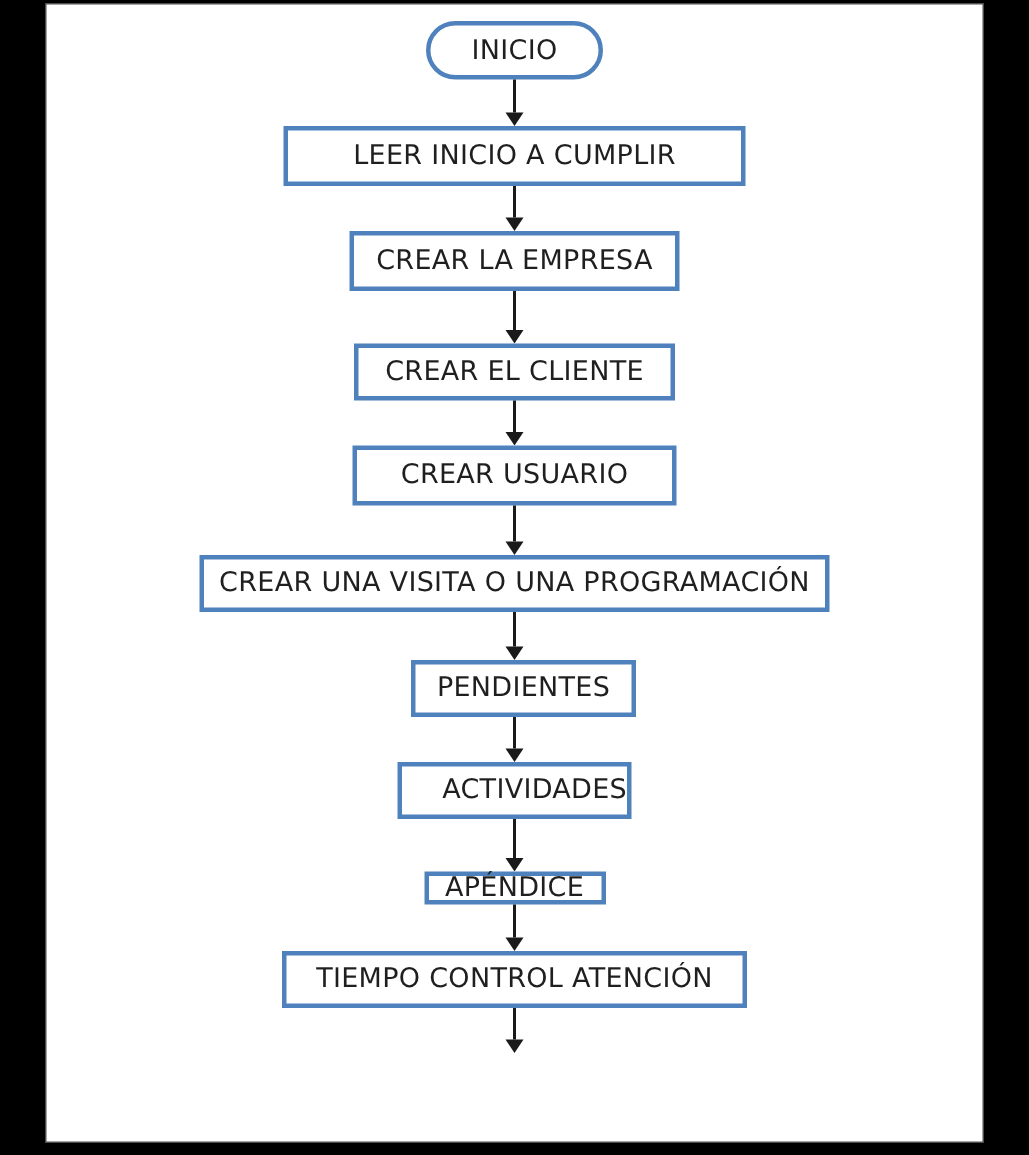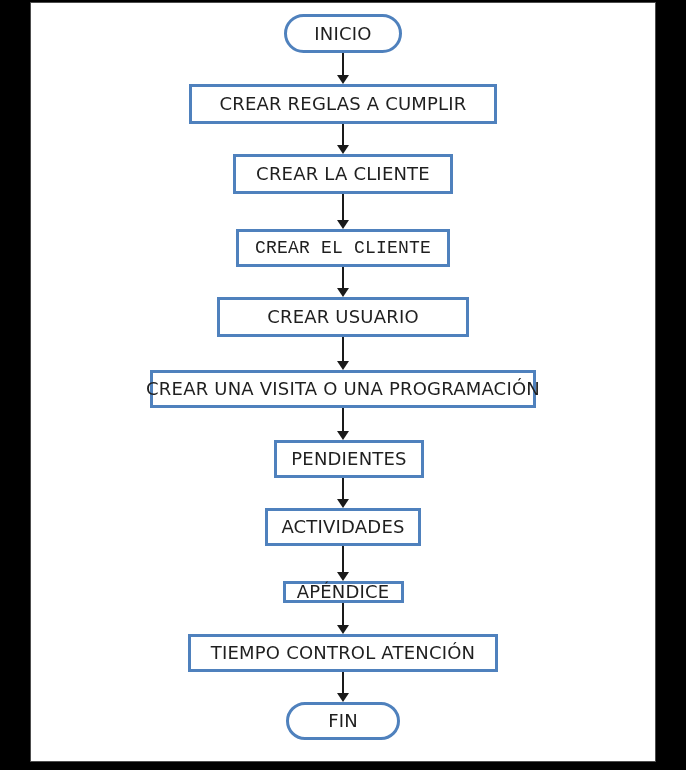--- a/index.html
+++ b/index.html
@@ -38,25 +38,25 @@
     font-size:18px;
     line-height:1;
     white-space:nowrap;
     letter-spacing:0.2px;
   }
   .terminator{border-radius:20px;}
   
   .n0{width:118px;height:39px;}
   .n1{width:308px;height:40px;}
   .n2{width:220px;height:40px;}
-  .n3{width:214px;height:38px;font-family:Liberation Mono, monospace;}
-  .n4{width:252px;height:40px;}
-  .n5{width:386px;height:38px;}
+  .n3{width:214px;height:38px;}
+  .n4{width:216px;height:40px;}
+  .n5{width:420px;height:38px;}
   .n6{width:150px;height:38px;margin-left:12px;}
-  .n7{width:156px;height:38px;}
+  .n7{width:156px;height:38px;justify-content:flex-end;}
   .n8{width:121px;height:22px;}
   .n9{width:310px;height:38px;justify-content:center;}
   .n10{width:114px;height:38px;}
   
   .arrow{
     flex:none;
     width:14px;
     display:flex;
     flex-direction:column;
     align-items:center;
@@ -85,30 +85,30 @@
   <div class="node terminator n0">
     <span>INICIO</span>
   </div>
 
   <div class="arrow a0">
     <div class="shaft"></div>
     <div class="head"></div>
   </div>
 
   <div class="node n1">
-    <span>CREAR REGLAS A CUMPLIR</span>
+    <span>LEER INICIO A CUMPLIR</span>
   </div>
 
   <div class="arrow a1">
     <div class="shaft"></div>
     <div class="head"></div>
   </div>
 
   <div class="node n2">
-    <span>CREAR LA CLIENTE</span>
+    <span>CREAR LA EMPRESA</span>
   </div>
 
   <div class="arrow a2">
     <div class="shaft"></div>
     <div class="head"></div>
   </div>
 
   <div class="node n3">
     <span>CREAR EL CLIENTE</span>
   </div>
@@ -165,17 +165,14 @@
 
   <div class="node n9">
     <span>TIEMPO CONTROL ATENCIÓN</span>
   </div>
 
   <div class="arrow a9">
     <div class="shaft"></div>
     <div class="head"></div>
   </div>
 
-  <div class="node terminator n10">
-    <span>FIN</span>
-  </div>
 
 </div>
 
 </body></html>

